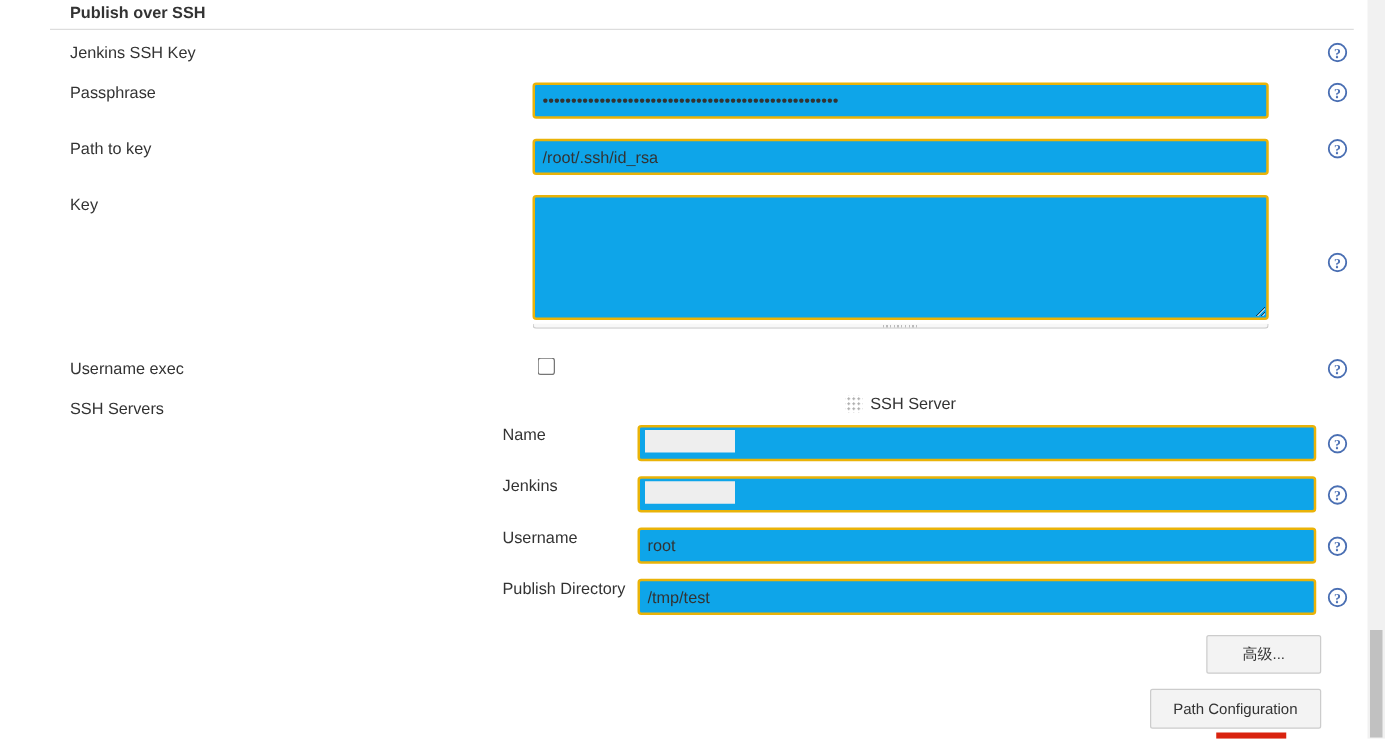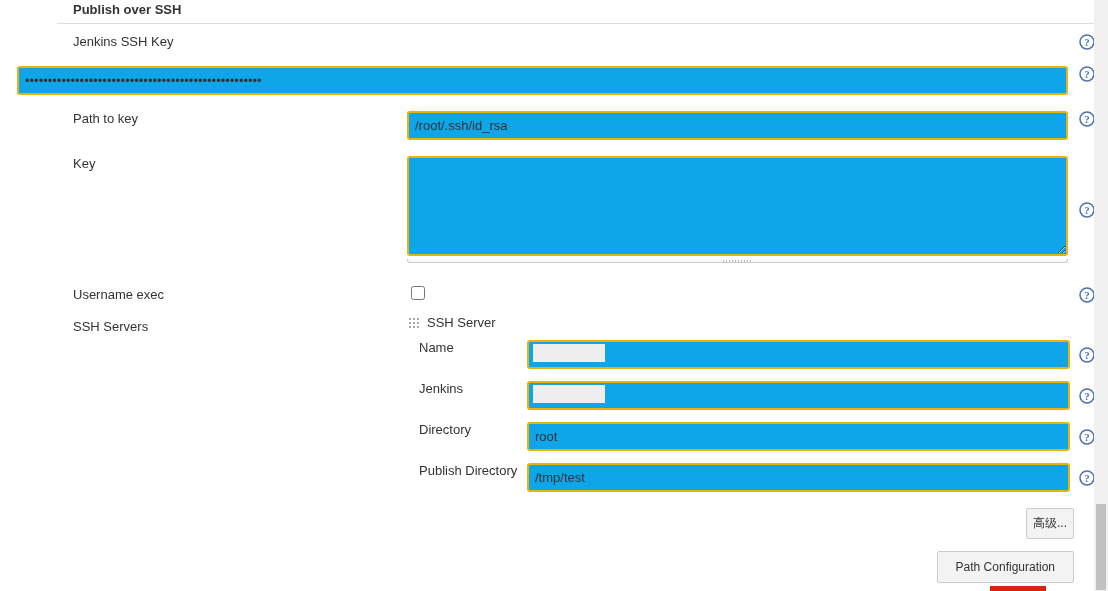--- a/index.html
+++ b/index.html
@@ -26,40 +26,41 @@
     position: absolute;
     right: 2px;
     top: 504px;
     width: 10px;
     height: 86px;
     background: #c1c1c1;
     border-radius: 0;
   }
   .content {
     position: absolute;
-    left: 17px;
+    left: 0;
     top: 0;
     width: 1083px;
     height: 591px;
   }
   .section-title {
     font-weight: bold;
     color: #333;
     padding: 2px 0 6px 56px;
     font-size: 13px;
   }
   .section-divider {
     border: none;
     border-top: 1px solid #ddd;
     margin: 0 0 0 40px;
   }
   .row {
     display: flex;
     align-items: flex-start;
     padding: 6px 0;
+    gap: 36px;
   }
   .label-col {
     width: 390px;
     padding-left: 56px;
     padding-top: 4px;
     color: #333;
     flex-shrink: 0;
   }
   .input-col {
     flex: 1;
@@ -162,21 +163,21 @@
     display: flex;
     justify-content: flex-end;
     padding: 6px 26px 6px 0;
     margin-left: 390px;
   }
   .btn {
     border: 1px solid #ccc;
     background: #f3f3f3;
     color: #333;
     font-size: 12px;
-    padding: 6px 6px;
+    padding: 6px 28px;
     border-radius: 2px;
     cursor: pointer;
     font-family: inherit;
   }
   .bottom-red {
     position:absolute;
     left: 973px;
     top: 586px;
     width: 56px;
     height: 5px;
@@ -198,20 +199,21 @@
       <span class="help-icon">
         <svg width="16" height="16" viewBox="0 0 16 16">
             <circle cx="8" cy="8" r="7" fill="#fff" stroke="#4a6fb3" stroke-width="1.5"></circle>
             <text x="8" y="12" text-anchor="middle" font-size="11" font-weight="bold" fill="#4a6fb3" font-family="Georgia,serif">?</text>
           </svg>
       </span>
     </div>
   </div>
 
   <div class="row">
+    <div class="label-col">Passphrase</div>
     <div class="input-col tr-pad">
       <input type="password" value="••••••••••••••••••••••••••••••••••••••••••••••••••••" style="">
     </div>
     <div class="help-col">
       <span class="help-icon">
         <svg width="16" height="16" viewBox="0 0 16 16">
             <circle cx="8" cy="8" r="7" fill="#fff" stroke="#4a6fb3" stroke-width="1.5"></circle>
             <text x="8" y="12" text-anchor="middle" font-size="11" font-weight="bold" fill="#4a6fb3" font-family="Georgia,serif">?</text>
           </svg>
       </span>
@@ -259,21 +261,21 @@
         <svg width="16" height="16" viewBox="0 0 16 16">
             <circle cx="8" cy="8" r="7" fill="#fff" stroke="#4a6fb3" stroke-width="1.5"></circle>
             <text x="8" y="12" text-anchor="middle" font-size="11" font-weight="bold" fill="#4a6fb3" font-family="Georgia,serif">?</text>
           </svg>
       </span>
     </div>
   </div>
 
   <div class="row" style="padding-bottom:0;">
     <div class="label-col">SSH Servers</div>
-    <div class="input-col" style="display:flex;align-items:center;">
+    <div class="input-col" style="display:flex;align-items:center;justify-content:center;">
       <span class="drag-icon"></span>
       <span>SSH Server</span>
     </div>
     <div class="help-col"></div>
   </div>
 
   <div class="sub-row">
     <div class="sub-label-col">Name</div>
     <div class="sub-input-col" style="position:relative;">
       <input type="text" value="" style="">
@@ -299,21 +301,21 @@
       <span class="help-icon">
         <svg width="16" height="16" viewBox="0 0 16 16">
             <circle cx="8" cy="8" r="7" fill="#fff" stroke="#4a6fb3" stroke-width="1.5"></circle>
             <text x="8" y="12" text-anchor="middle" font-size="11" font-weight="bold" fill="#4a6fb3" font-family="Georgia,serif">?</text>
           </svg>
       </span>
     </div>
   </div>
 
   <div class="sub-row">
-    <div class="sub-label-col">Directory</div>
+    <div class="sub-label-col">Username</div>
     <div class="sub-input-col">
       <input type="text" value="root" style="">
     </div>
     <div class="sub-help-col">
       <span class="help-icon">
         <svg width="16" height="16" viewBox="0 0 16 16">
             <circle cx="8" cy="8" r="7" fill="#fff" stroke="#4a6fb3" stroke-width="1.5"></circle>
             <text x="8" y="12" text-anchor="middle" font-size="11" font-weight="bold" fill="#4a6fb3" font-family="Georgia,serif">?</text>
           </svg>
       </span>

